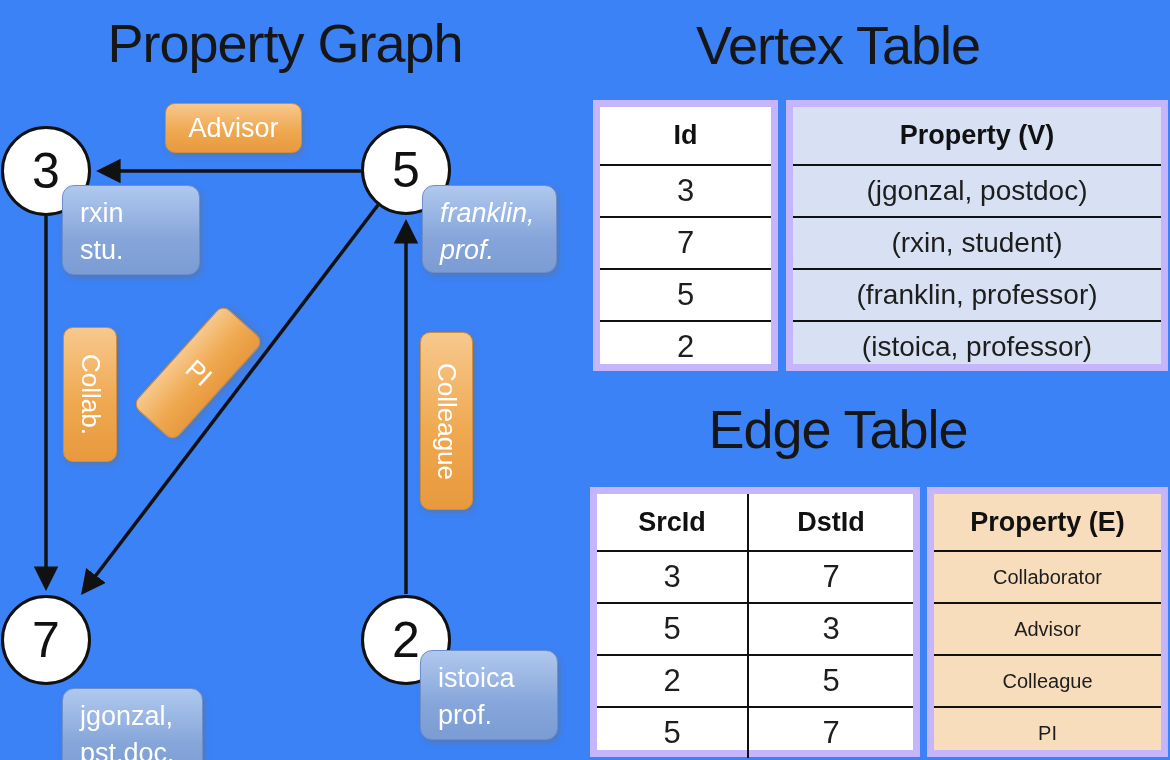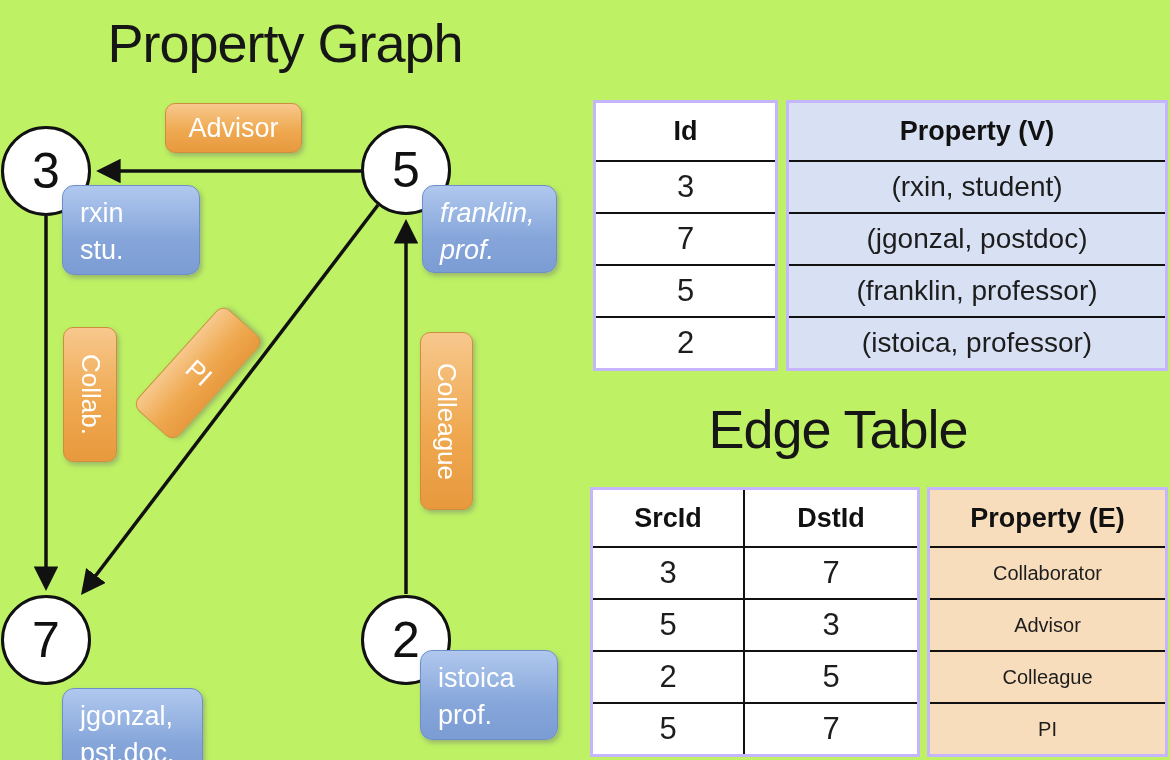--- a/index.html
+++ b/index.html
@@ -1,17 +1,17 @@
 <!DOCTYPE html>
 <html><head>
 <meta charset="utf-8">
 <style>
   html,body{margin:0;padding:0;background:#fff;}
   .canvas{
-    position:relative;width:1170px;height:760px;background:#bef264;overflow:hidden;
+    position:relative;width:1170px;height:760px;background:#3b82f6;overflow:hidden;
     font-family:"Liberation Sans",sans-serif;color:#1a1a1a;
   }
   .big-title{
     position:absolute;margin:0;font-weight:300;font-size:54px;letter-spacing:-1px;
     color:#161616;text-align:center;white-space:nowrap;
   }
   
   .edges{position:absolute;left:0;top:0;}
   .edge{stroke:#111;stroke-width:3.5px;}
   
@@ -31,21 +31,21 @@
   .elabel-d{transform:rotate(-48deg);}
   .rot90{transform:rotate(90deg);white-space:nowrap;font-size:26px;}
   
   .vlabel{
     position:absolute;box-sizing:border-box;border-radius:12px;
     background:linear-gradient(180deg,#b0c8ee 0%,#86a6da 60%,#7b9cd4 100%);
     border:1.5px solid #6d8ec8;box-shadow:2px 3px 5px rgba(110,110,110,.45);
     color:#fff;font-size:27px;line-height:37px;padding:9px 0 11px 17px;
   }
   
-  .tbox{position:absolute;border:3px solid #c4b5fd;box-sizing:border-box;background:#fff;}
+  .tbox{position:absolute;border:7px solid #c4b5fd;box-sizing:border-box;background:#fff;}
   .grid1{display:grid;grid-template-columns:1fr;}
   .vt{grid-template-rows:57px 52px 52px 52px 52px;}
   .et{grid-template-rows:56px 52px 52px 52px 52px;}
   .grid2{display:grid;grid-template-columns:150px 1fr;grid-template-rows:56px 52px 52px 52px 52px;}
   .cell{display:flex;align-items:center;justify-content:center;font-size:31px;font-weight:300;color:#1d1d1d;}
   .hcell{font-weight:bold;font-size:27px;color:#111;}
   .bt{border-top:2.5px solid #111;}
   .vdiv{border-left:2.5px solid #111;}
   .vprop{background:#d8e1f3;}
   .eprop{background:#f8ddbd;}
@@ -107,33 +107,34 @@
   </div>
   <div class="vlabel" style="left:62px;top:688px;width:141px;height:92px;">
     <div>jgonzal,</div>
     <div>pst.doc.</div>
   </div>
   <div class="vlabel" style="left:420px;top:650px;width:138px;height:90px;">
     <div>istoica</div>
     <div>prof.</div>
   </div>
 
+  <h1 class="big-title" style="left:593px;top:14px;width:490px;">Vertex Table</h1>
 
   <div class="tbox grid1 vt" style="left:593px;top:100px;width:185px;height:271px;">
     <div class="cell hcell">Id</div>
     <div class="cell bt">3</div>
     <div class="cell bt">7</div>
     <div class="cell bt">5</div>
     <div class="cell bt">2</div>
   </div>
 
   <div class="tbox grid1 vt vprop" style="left:786px;top:100px;width:382px;height:271px;">
     <div class="cell hcell">Property (V)</div>
+    <div class="cell bt tuple">(jgonzal, postdoc)</div>
     <div class="cell bt tuple">(rxin, student)</div>
-    <div class="cell bt tuple">(jgonzal, postdoc)</div>
     <div class="cell bt tuple">(franklin, professor)</div>
     <div class="cell bt tuple">(istoica, professor)</div>
   </div>
 
   <h1 class="big-title" style="left:593px;top:398px;width:490px;">Edge Table</h1>
 
   <div class="tbox grid2" style="left:590px;top:487px;width:330px;height:270px;">
     <div class="cell hcell">SrcId</div>
     <div class="cell hcell vdiv">DstId</div>
     <div class="cell bt">3</div>

